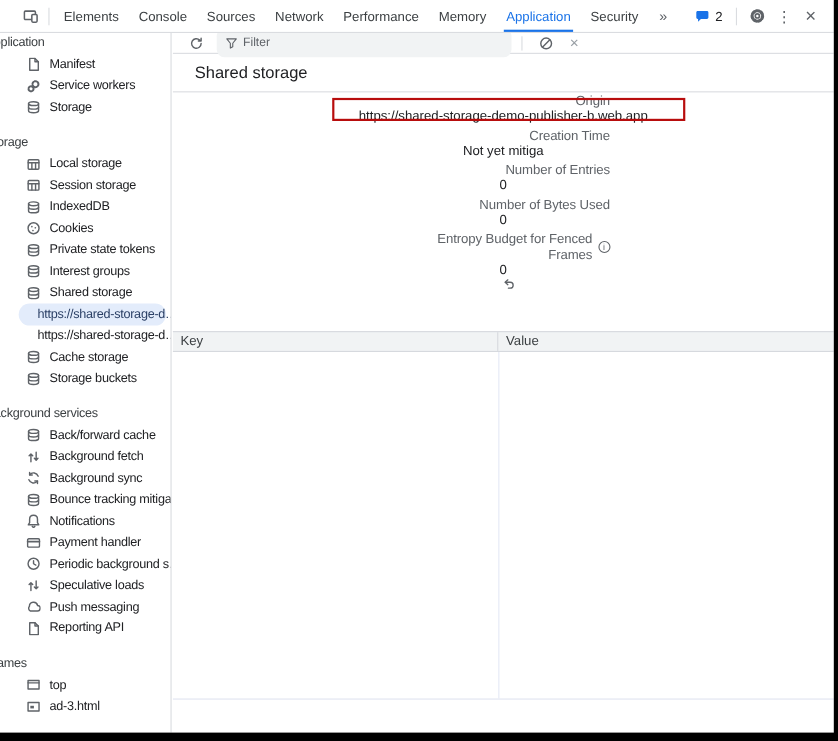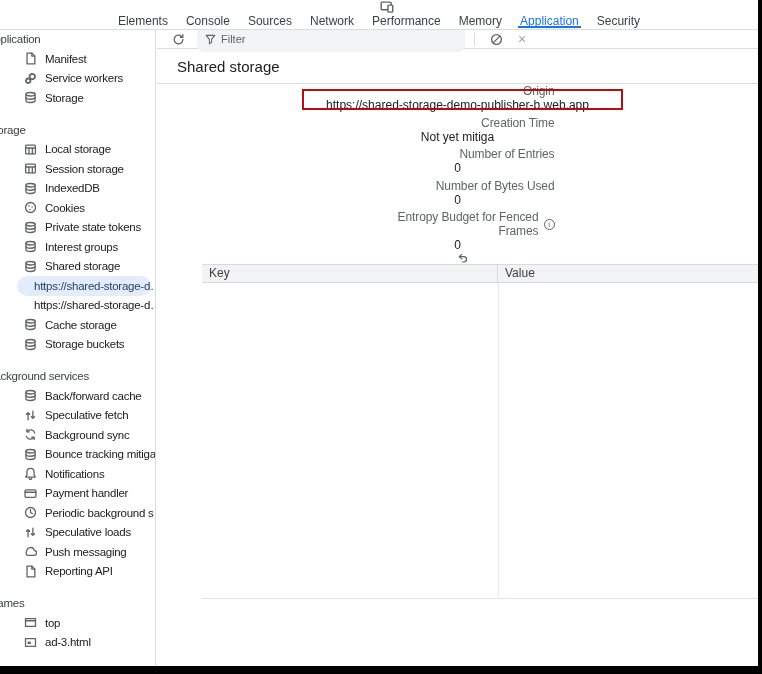--- a/index.html
+++ b/index.html
@@ -7,21 +7,21 @@
   body { font-family:"Liberation Sans", sans-serif; color:#202124; }
 
   .window { position:relative; width:762px; height:674px; background:#fff; overflow:hidden; font-size:12px; }
 
   
   .edge-right  { position:absolute; top:0; right:0; width:4px; height:100%; background:#000; }
   .edge-bottom { position:absolute; left:0; bottom:0; width:100%; height:8px; background:#000; }
 
   
   .tabbar { position:absolute; top:0; left:0; right:4px; height:30px; border-bottom:1px solid #dadce0;
-            display:flex; align-items:center; background:#fff;flex-direction:column; }
+            display:flex; align-items:center; background:#fff; }
   .icon-btn { display:inline-flex; align-items:center; justify-content:center; width:24px; height:24px; cursor:pointer; }
   .tabbar .device { margin-left:16px; }
   .vdiv { width:1px; height:16px; background:#dadce0; margin:0 4px; }
   .tabs { display:flex; height:100%; align-items:stretch; }
   .tab { display:flex; align-items:center; padding:0 9px; color:#3c4043; cursor:pointer; position:relative; white-space:nowrap; }
   .tab.active { color:var(--accent); }
   .tab.active::after { content:""; position:absolute; left:7px; right:7px; bottom:0; height:2.5px; background:var(--accent); }
   .more-tabs { color:#5f6368; font-size:13px; padding:0 10px; cursor:pointer; }
   .tabbar-right { margin-left:auto; display:flex; align-items:center; gap:2px; padding-right:10px; }
   .console-badge { display:inline-flex; align-items:center; gap:5px; cursor:pointer; padding:0 6px; }
@@ -55,21 +55,21 @@
   .metadata { padding-top:0; }
   .mrow { height:31.5px; display:flex; align-items:center; position:relative;flex-direction:column; }
   .mlabel { width:194px; text-align:right; color:#5f6368; letter-spacing:-0.1px; flex:none;
             display:inline-flex; justify-content:flex-end; align-items:center; }
   .mvalue { color:#202124; }
   .annot { position:absolute; left:145px; top:5px; width:321px; height:21px; border:2px solid var(--annotation); pointer-events:none; }
   .info-ic { display:inline-flex; align-items:center; justify-content:center; width:11px; height:11px; border:1px solid #5f6368;
              border-radius:50%; font-size:8px; color:#5f6368; margin-left:5px; flex:none; cursor:pointer; }
   .reset-ic { display:inline-flex; margin-left:11px; cursor:pointer; }
 
-  .kv-table { margin-top:22px;padding-left:45px; }
+  .kv-table { margin-top:59px; }
   .kv-head { height:19px; display:flex; background:#f1f3f4; border-top:1px solid #d6d9de; border-bottom:1px solid #d6d9de; align-items:center; color:#3c4043; }
   .kv-col { padding-left:7px; height:100%; display:flex; align-items:center; cursor:pointer; }
   .kv-col:first-child { width:296px; border-right:1px solid #d6d9de; flex:none; }
   .kv-col-value { flex:1; }
   .kv-body { position:relative; height:316px; border-bottom:1px solid #dfe3f0; }
   .kv-divider { position:absolute; left:296px; top:0; bottom:0; width:1px; background:#e4e8f5; }
 
   svg { display:block; }
 </style>
 </head>
@@ -262,21 +262,21 @@
             </svg>
           </span>
           <span class="side-label">Back/forward cache</span>
         </div>
         <div class="side-item">
           <span class="side-icon">
             <svg width="13" height="13" viewBox="0 0 12 12" fill="none" stroke="#5f6368" stroke-width="1.2" stroke-linecap="round" stroke-linejoin="round">
               <path d="M3.8 10V3.4M3.8 3.4 2.3 4.9M3.8 3.4 5.3 4.9M8.2 2v6.6M8.2 8.6 6.7 7.1M8.2 8.6 9.7 7.1"></path>
             </svg>
           </span>
-          <span class="side-label">Speculative fetch</span>
+          <span class="side-label">Background fetch</span>
         </div>
         <div class="side-item">
           <span class="side-icon">
             <svg width="13" height="13" viewBox="0 0 12 12" fill="none" stroke="#5f6368" stroke-width="1.2" stroke-linecap="round" stroke-linejoin="round">
               <path d="M9.9 4.5A4.2 4.2 0 0 0 2.7 3.3M2.1 7.5a4.2 4.2 0 0 0 7.2 1.2"></path>
               <path d="M2.7 1.3v2.2h2.2M9.3 10.7V8.5H7.1"></path>
             </svg>
           </span>
           <span class="side-label">Background sync</span>
         </div>

